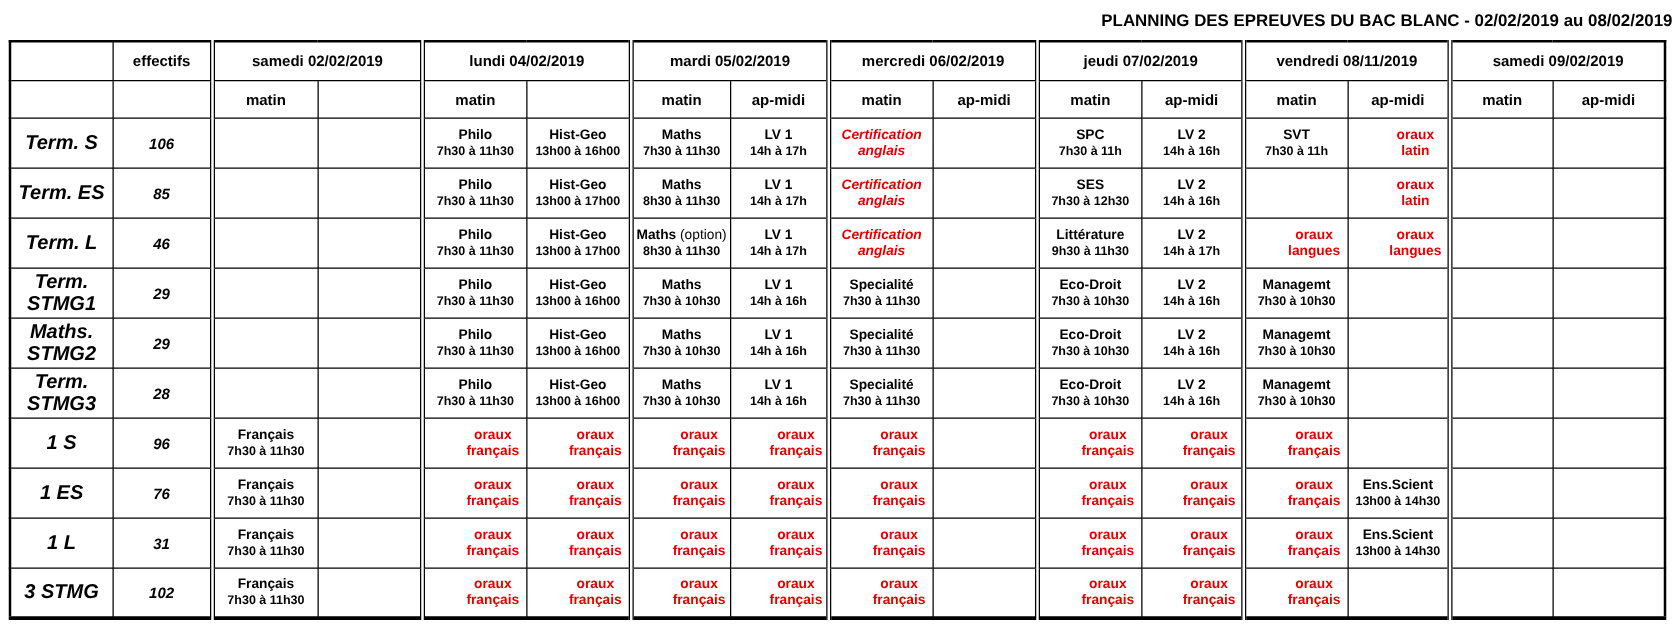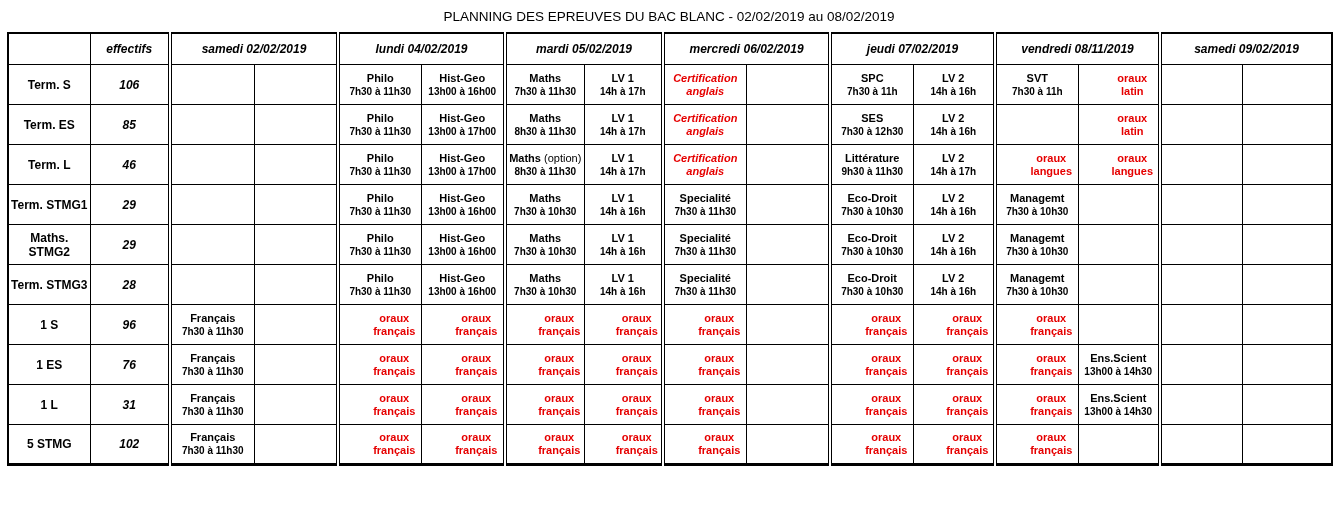--- a/index.html
+++ b/index.html
@@ -4,46 +4,46 @@
 <style>
   html, body {
     margin: 0; padding: 0;
     background: #ffffff;
     width: 1338px; height: 514px;
     overflow: hidden;
     font-family: "Liberation Sans", sans-serif;
     color: #000;
   }
   .page-title {
-    text-align: center;
-    font-weight: normal;
+    text-align: right;
+    font-weight: bold;
     font-size: 13.5px;
     padding: 9px 0 8px 0;
   }
   table.planning {
     border-collapse: collapse;
     table-layout: fixed;
     margin-left: 7px;
     width: 1324px;
     border: 2px solid #000;
     border-bottom-width: 3px;
   }
   th, td {
     border: 1px solid #000;
     text-align: center;
     vertical-align: middle;
     padding: 1px 2px;
     overflow: hidden;
   }
   .grp { border-left: 4px double #000; }
   thead th { font-weight: bold; font-size: 12px; background: #fff; }
-  thead tr.r1 th { height: 28px; font-style: italic; }
+  thead tr.r1 th { height: 28px; }
   thead tr.r2 th { height: 27px; }
   tbody tr { height: 40px; }
-  td.row-label { font-weight: bold; font-size: 12px; }
+  td.row-label { font-weight: bold; font-size: 16px; font-style: italic; }
   td.eff { font-weight: bold; font-style: italic; font-size: 12px; }
   .ct   { font-weight: bold; font-size: 11px; line-height: 13px; }
   .ct .suf { font-weight: normal; }
   .ctime { font-weight: bold; font-size: 10px; line-height: 13px; }
   .red { color: var(--red, #e00000); padding-left: 28px; }
   .red-italic { color: var(--red, #e00000); font-style: italic; }
 </style>
 </head>
 <body>
 
@@ -74,20 +74,38 @@
         <th></th>
         <th>effectifs</th>
         <th colspan="2" class="grp">samedi 02/02/2019</th>
         <th colspan="2" class="grp">lundi 04/02/2019</th>
         <th colspan="2" class="grp">mardi 05/02/2019</th>
         <th colspan="2" class="grp">mercredi 06/02/2019</th>
         <th colspan="2" class="grp">jeudi 07/02/2019</th>
         <th colspan="2" class="grp">vendredi 08/11/2019</th>
         <th colspan="2" class="grp">samedi 09/02/2019</th>
       </tr>
+      <tr class="r2">
+        <th></th>
+        <th></th>
+        <th class="grp">matin</th>
+        <th></th>
+        <th class="grp">matin</th>
+        <th></th>
+        <th class="grp">matin</th>
+        <th>ap-midi</th>
+        <th class="grp">matin</th>
+        <th>ap-midi</th>
+        <th class="grp">matin</th>
+        <th>ap-midi</th>
+        <th class="grp">matin</th>
+        <th>ap-midi</th>
+        <th class="grp">matin</th>
+        <th>ap-midi</th>
+      </tr>
     </thead>
     <tbody>
         <tr>
           <td class="row-label">Term. S</td>
           <td class="eff">106</td>
           <td class="grp"></td>
           <td></td>
           <td class="grp">
             <div class="ct">Philo</div>
             <div class="ctime">7h30 à 11h30</div>
@@ -445,21 +463,21 @@
             <div class="ct red">oraux français</div>
           </td>
           <td>
             <div class="ct">Ens.Scient</div>
             <div class="ctime">13h00 à 14h30</div>
           </td>
           <td class="grp"></td>
           <td></td>
         </tr>
         <tr>
-          <td class="row-label">5 STMG</td>
+          <td class="row-label">3 STMG</td>
           <td class="eff">102</td>
           <td class="grp">
             <div class="ct">Français</div>
             <div class="ctime">7h30 à 11h30</div>
           </td>
           <td></td>
           <td class="grp">
             <div class="ct red">oraux français</div>
           </td>
           <td>

